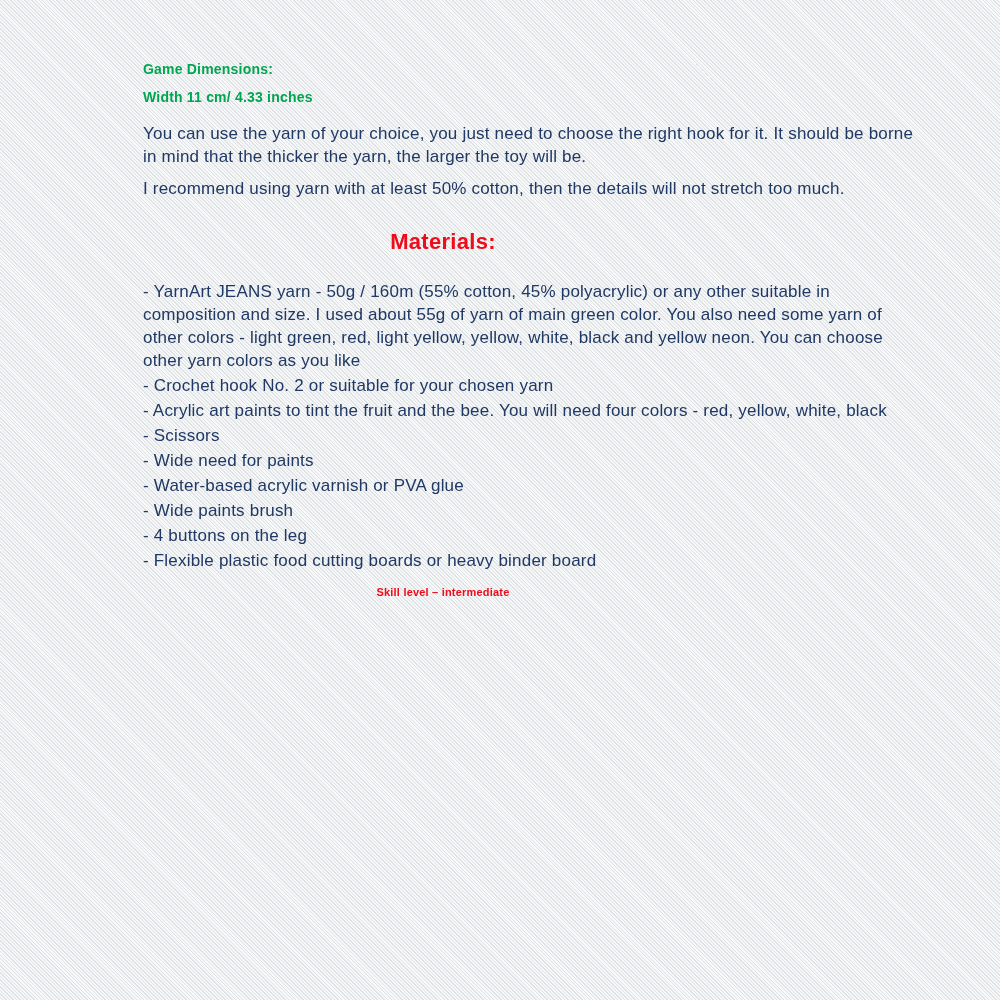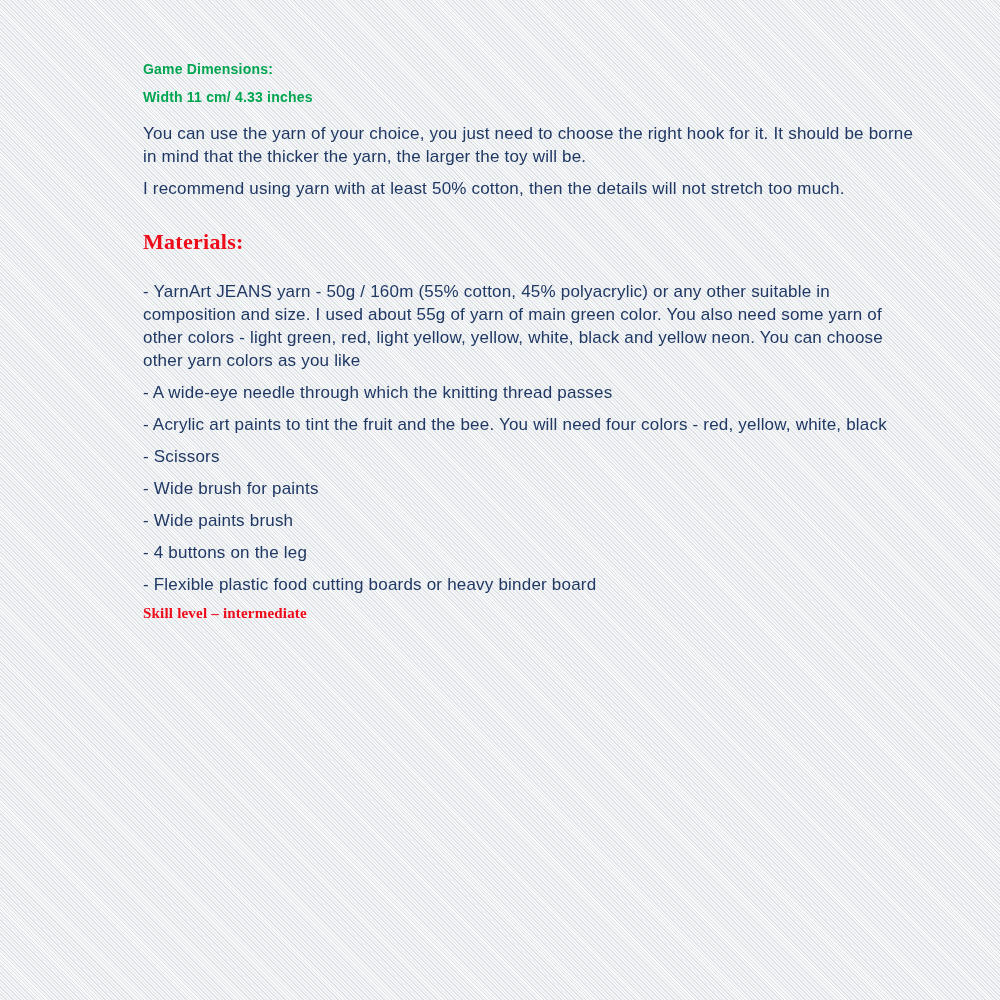--- a/index.html
+++ b/index.html
@@ -45,43 +45,42 @@
   .body-text {
     color: var(--body, #1f3864);
     font-size: 17px;
     line-height: 23px;
     letter-spacing: 0.2px;
     margin-bottom: 9px;
   }
 
   .centered-600 {
     width: 600px;
-    text-align: left;
-    font-family: Liberation Serif, serif;
+    text-align: center;
   }
 
   .materials-heading {
     color: var(--red, #ee0c1a);
     font-size: 22px;
     font-weight: bold;
     letter-spacing: 0.3px;
     margin-top: 29px;
     margin-bottom: 25px;
   }
 
   .materials-list .body-text {
-    margin-bottom: 9px;
+    margin-bottom: 2px;
   }
 
   .skill-level {
     color: var(--red, #ee0c1a);
-    font-size: 15px;
+    font-size: 11px;
     font-weight: bold;
     letter-spacing: 0.2px;
-    margin-top: 8px;
+    margin-top: 14px;
   }
 </style>
 </head>
 <body>
 
 <div class="page">
 
   <section class="dimensions-section">
     <p class="green-line">Game Dimensions:</p>
     <p class="green-line">Width 11 cm/ 4.33 inches</p>
@@ -89,24 +88,25 @@
 
   <section class="intro-section">
     <p class="body-text">You can use the yarn of your choice, you just need to choose the right hook for it. It should be borne in mind that the thicker the yarn, the larger the toy will be.</p>
     <p class="body-text">I recommend using yarn with at least 50% cotton, then the details will not stretch too much.</p>
   </section>
 
   <h2 class="materials-heading centered-600">Materials:</h2>
 
   <section class="materials-list">
     <p class="body-text">- YarnArt JEANS yarn - 50g / 160m (55% cotton, 45% polyacrylic) or any other suitable in composition and size. I used about 55g of yarn of main green color. You also need some yarn of other colors - light green, red, light yellow, yellow, white, black and yellow neon. You can choose other yarn colors as you like</p>
-    <p class="body-text">- A wide-eye needle through which the knitting thread passes</p>
+    <p class="body-text">- Crochet hook No. 2 or suitable for your chosen yarn</p>
     <p class="body-text">- Acrylic art paints to tint the fruit and the bee. You will need four colors - red, yellow, white, black</p>
     <p class="body-text">- Scissors</p>
-    <p class="body-text">- Wide brush for paints</p>
+    <p class="body-text">- Wide need for paints</p>
+    <p class="body-text">- Water-based acrylic varnish or PVA glue</p>
     <p class="body-text">- Wide paints brush</p>
     <p class="body-text">- 4 buttons on the leg</p>
     <p class="body-text">- Flexible plastic food cutting boards or heavy binder board</p>
   </section>
 
   <p class="skill-level centered-600">Skill level – intermediate</p>
 
 </div>
 
 </body></html>

